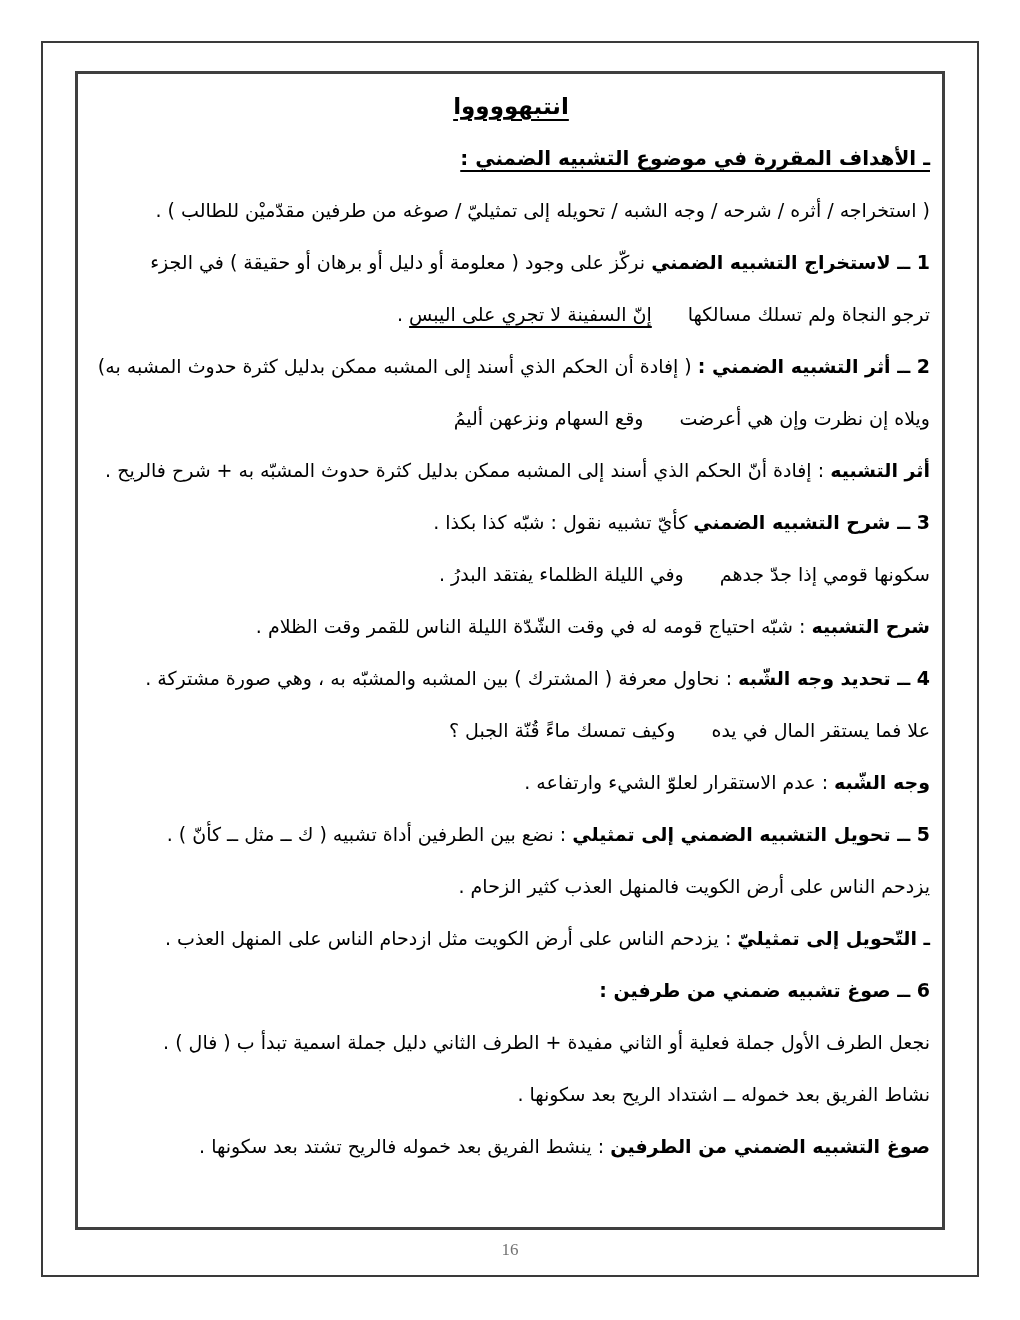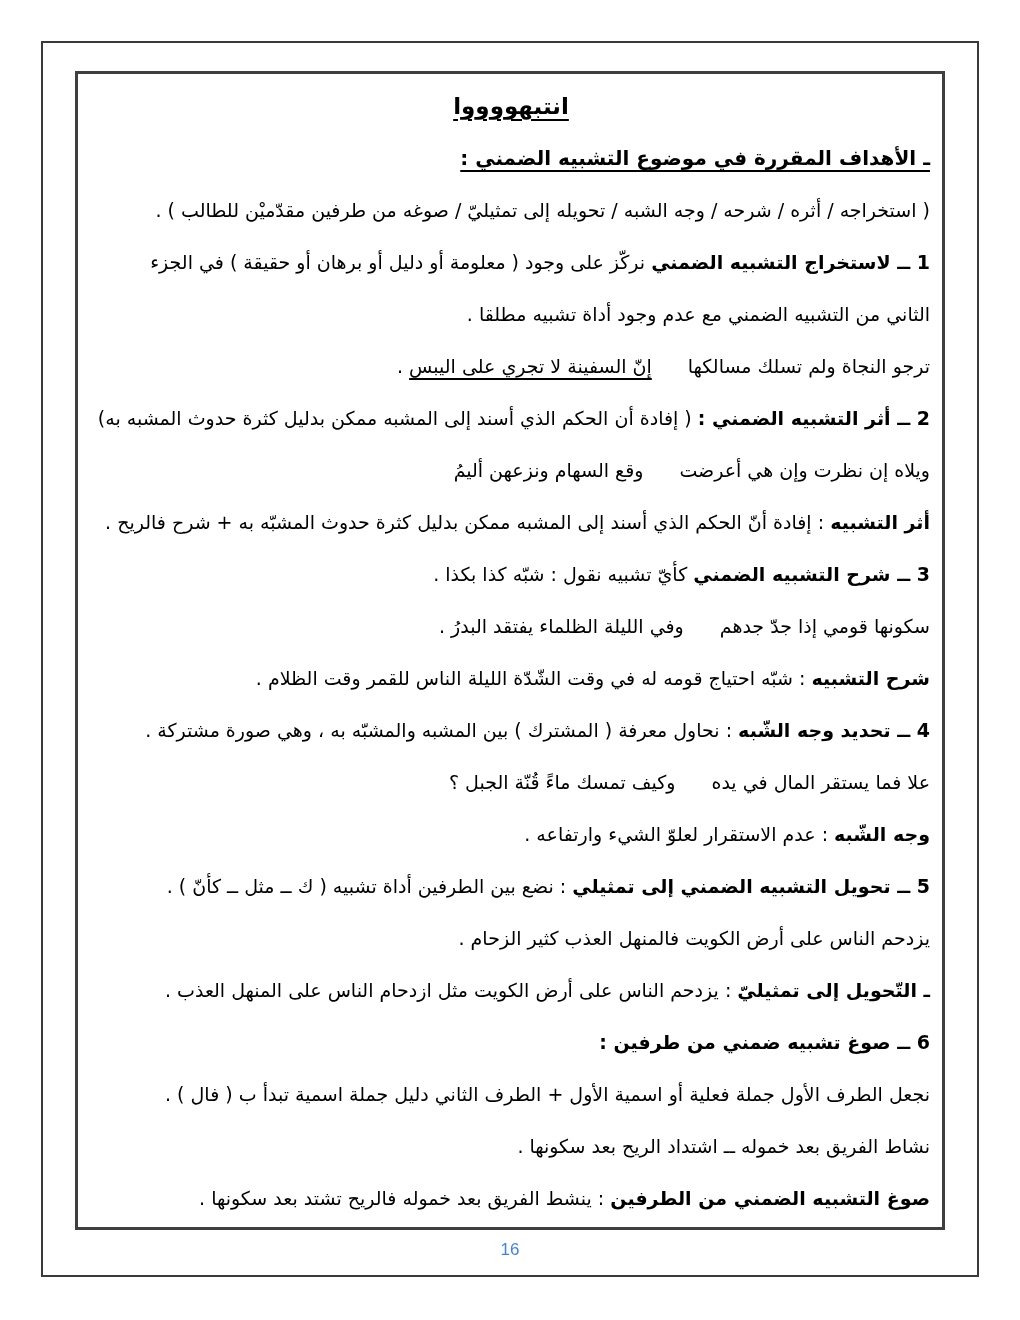--- a/index.html
+++ b/index.html
@@ -44,22 +44,22 @@
   .u { text-decoration: underline; text-underline-offset: 5px; text-decoration-thickness: 2px; }
   .title-text { font-size: 23px; }
   .head-text { font-size: 20px; }
   .hemi-gap { display: inline-block; width: 36px; }
   .page-num {
     position: absolute;
     left: 0; right: 0;
     top: 1240px;
     text-align: center;
     font-size: 17px;
-    font-family: Liberation Sans, sans-serif;
-    color: #3b82f6;
+    font-family: Liberation Serif, serif;
+    color: #737373;
   }
 </style>
 </head>
 <body>
 
 <div class="sheet">
   <div class="outer-border"></div>
 
   <div class="inner-box">
 
@@ -72,23 +72,20 @@
     </div>
 
     <div class="row">
       <span>( استخراجه / أثره / شرحه / وجه الشبه / تحويله إلى تمثيليّ / صوغه من طرفين مقدّميْن للطالب ) .</span>
     </div>
 
     <div class="row">
       <b>1 ــ لاستخراج التشبيه الضمني</b><span> نركّز على وجود ( معلومة أو دليل أو برهان أو حقيقة ) في الجزء</span>
     </div>
 
-    <div class="row">
-      <span>الثاني من التشبيه الضمني مع عدم وجود أداة تشبيه مطلقا .</span>
-    </div>
 
     <div class="row">
       <span>ترجو النجاة ولم تسلك مسالكها</span><span class="hemi-gap"></span><span class="u">إنّ السفينة لا تجري على اليبس</span><span> .</span>
     </div>
 
     <div class="row">
       <b>2 ــ أثر التشبيه الضمني :</b><span> ( إفادة أن الحكم الذي أسند إلى المشبه ممكن بدليل كثرة حدوث المشبه به)</span>
     </div>
 
     <div class="row">
@@ -133,21 +130,21 @@
 
     <div class="row">
       <b>ـ التّحويل إلى تمثيليّ</b><span> : يزدحم الناس على أرض الكويت مثل ازدحام الناس على المنهل العذب .</span>
     </div>
 
     <div class="row">
       <b>6 ــ صوغ تشبيه ضمني من طرفين :</b>
     </div>
 
     <div class="row">
-      <span>نجعل الطرف الأول جملة فعلية أو اسمية الأول + الطرف الثاني دليل جملة اسمية تبدأ ب ( فال ) .</span>
+      <span>نجعل الطرف الأول جملة فعلية أو الثاني مفيدة + الطرف الثاني دليل جملة اسمية تبدأ ب ( فال ) .</span>
     </div>
 
     <div class="row">
       <span>نشاط الفريق بعد خموله ــ اشتداد الريح بعد سكونها .</span>
     </div>
 
     <div class="row">
       <b>صوغ التشبيه الضمني من الطرفين</b><span> : ينشط الفريق بعد خموله فالريح تشتد بعد سكونها .</span>
     </div>
 

